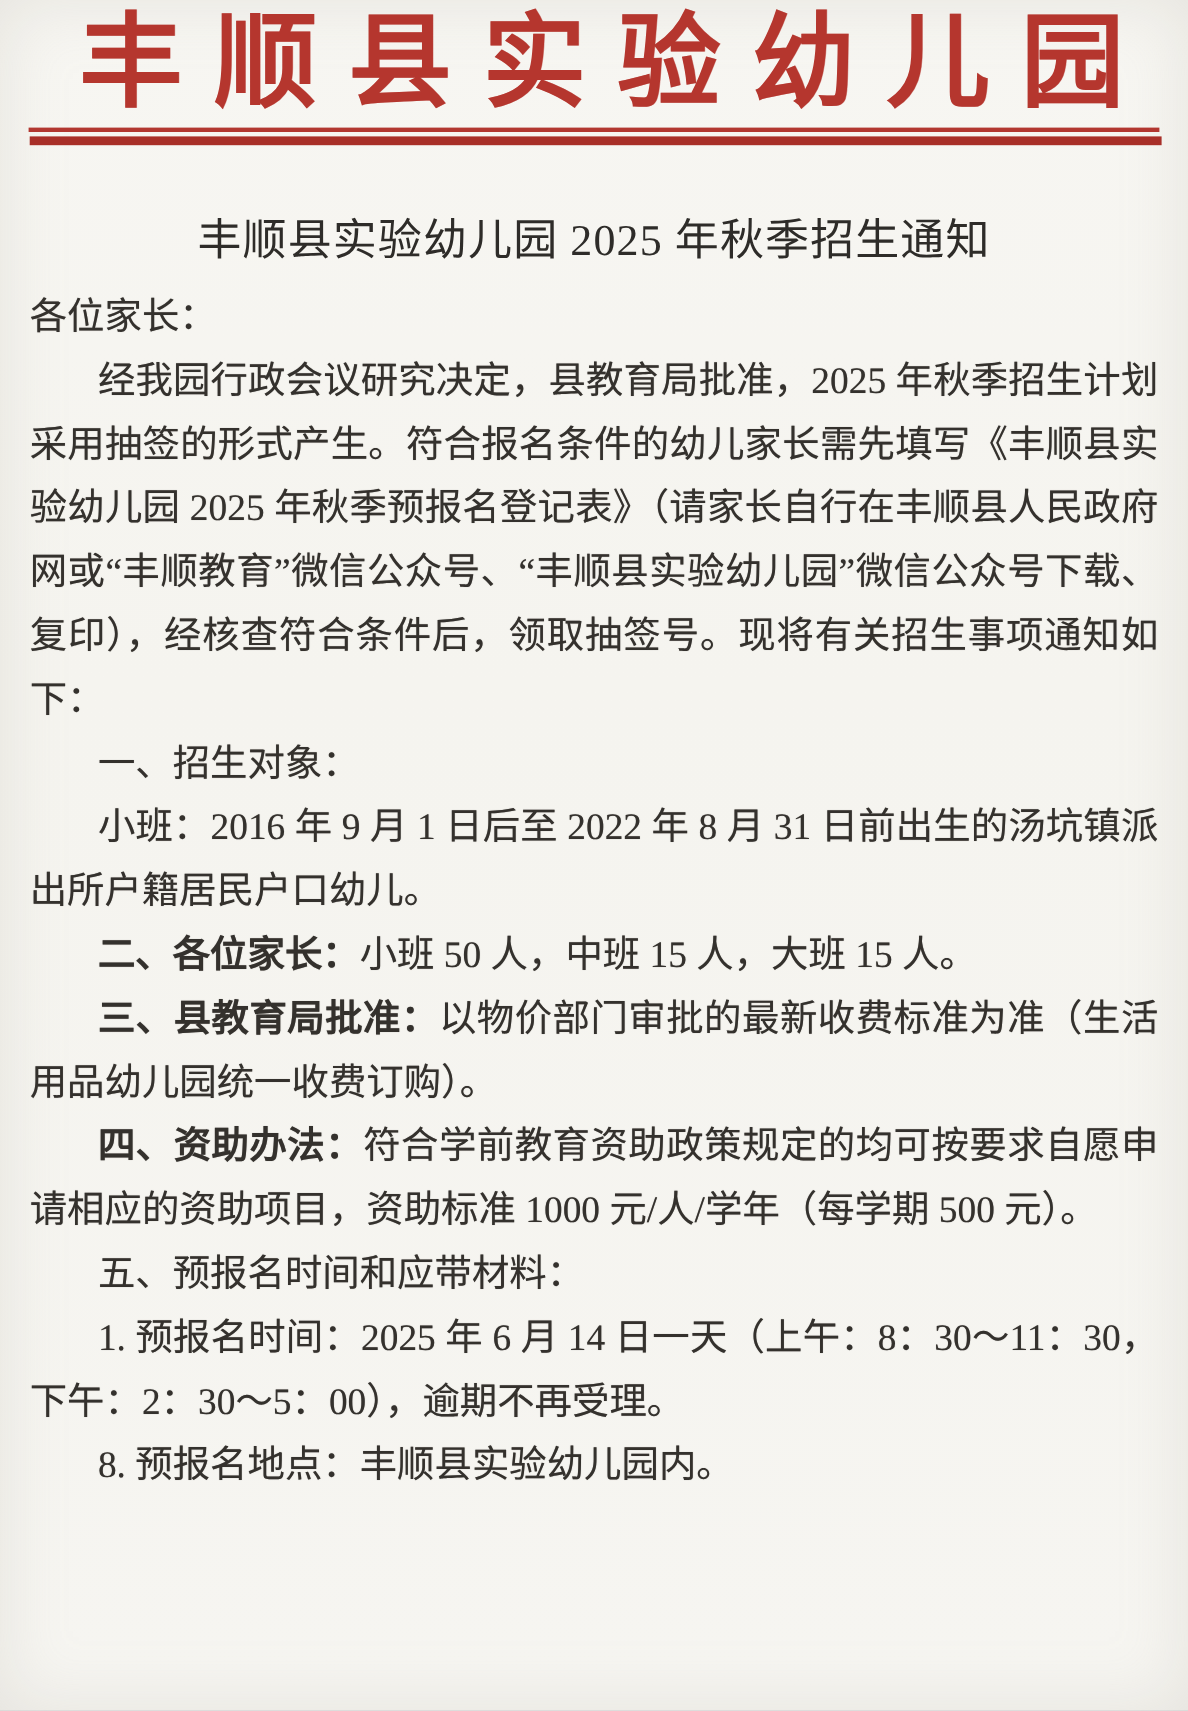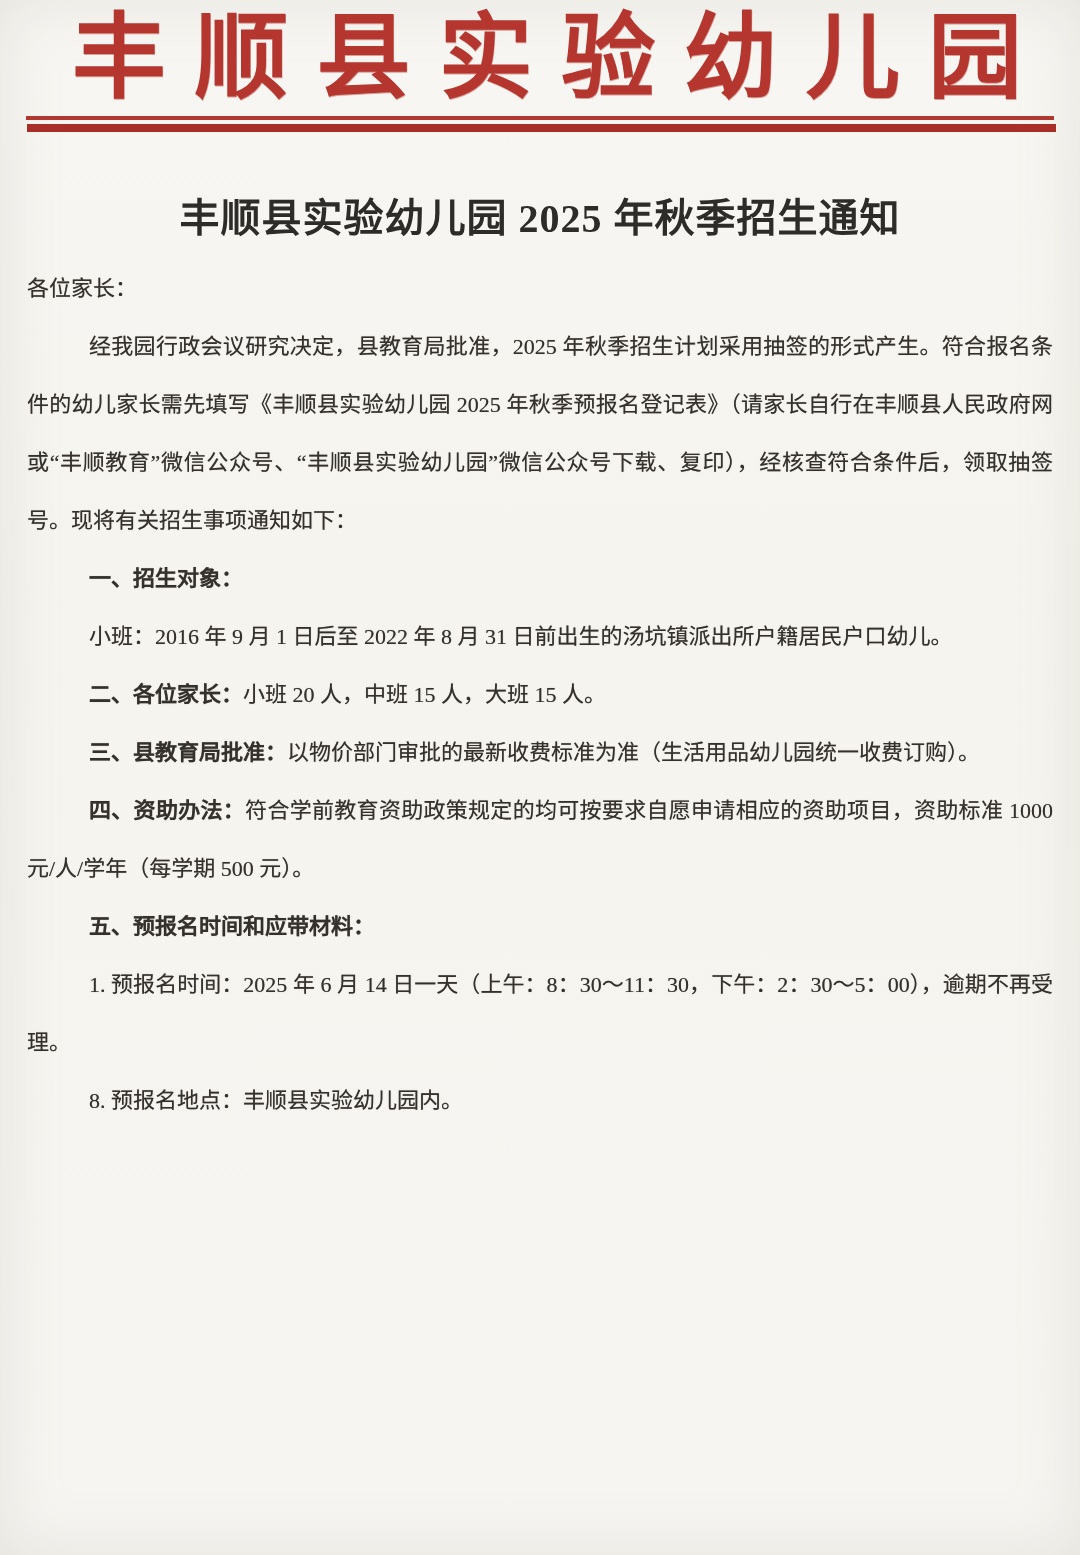--- a/index.html
+++ b/index.html
@@ -44,35 +44,35 @@
     background: #a82f28;
   }
 
   
   .notice-title {
     margin: 62px 0 0 0;
     padding: 0;
     text-align: center;
     font-size: 40px;
     line-height: 50px;
-    font-weight: bold;
+    font-weight: normal;
     letter-spacing: 1px;
     color: #2e2c29;
   }
 
   .content {
     padding: 16px 27px 0 27px;
-    font-size: 22px;
+    font-size: 34px;
     line-height: 58px;
     text-align: justify;
     text-shadow: 0 0 0.7px rgba(52,49,45,0.55);
   }
   .content p { margin: 0; padding: 0; }
   .indent { text-indent: 62px; }
-  .bold { font-weight: bold; }
+  .bold { font-weight: normal; }
 </style>
 </head>
 <body>
 
 <div class="page">
 
   <header>
     <div class="masthead">
         <span>丰</span>
         <span>顺</span>
@@ -91,21 +91,21 @@
     <h1 class="notice-title">丰顺县实验幼儿园 2025 年秋季招生通知</h1>
 
     <div class="content">
       <p>各位家长：</p>
 
       <p class="indent">经我园行政会议研究决定，县教育局批准，2025 年秋季招生计划采用抽签的形式产生。符合报名条件的幼儿家长需先填写《丰顺县实验幼儿园 2025 年秋季预报名登记表》（请家长自行在丰顺县人民政府网或“丰顺教育”微信公众号、“丰顺县实验幼儿园”微信公众号下载、复印），经核查符合条件后，领取抽签号。现将有关招生事项通知如下：</p>
 
       <p class="indent bold">一、招生对象：</p>
       <p class="indent">小班：2016 年 9 月 1 日后至 2022 年 8 月 31 日前出生的汤坑镇派出所户籍居民户口幼儿。</p>
 
-      <p class="indent"><b>二、各位家长：</b><span>小班 20 人，中班 15 人，大班 15 人。</span></p>
+      <p class="indent"><b>二、各位家长：</b><span>小班 50 人，中班 15 人，大班 15 人。</span></p>
 
       <p class="indent"><b>三、县教育局批准：</b><span>以物价部门审批的最新收费标准为准（生活用品幼儿园统一收费订购）。</span></p>
 
       <p class="indent"><b>四、资助办法：</b><span>符合学前教育资助政策规定的均可按要求自愿申请相应的资助项目，资助标准 1000 元/人/学年（每学期 500 元）。</span></p>
 
       <p class="indent bold">五、预报名时间和应带材料：</p>
       <p class="indent">1. 预报名时间：2025 年 6 月 14 日一天（上午：8：30～11：30，下午：2：30～5：00），逾期不再受理。</p>
       <p class="indent">8. 预报名地点：丰顺县实验幼儿园内。</p>
     </div>
   </main>

